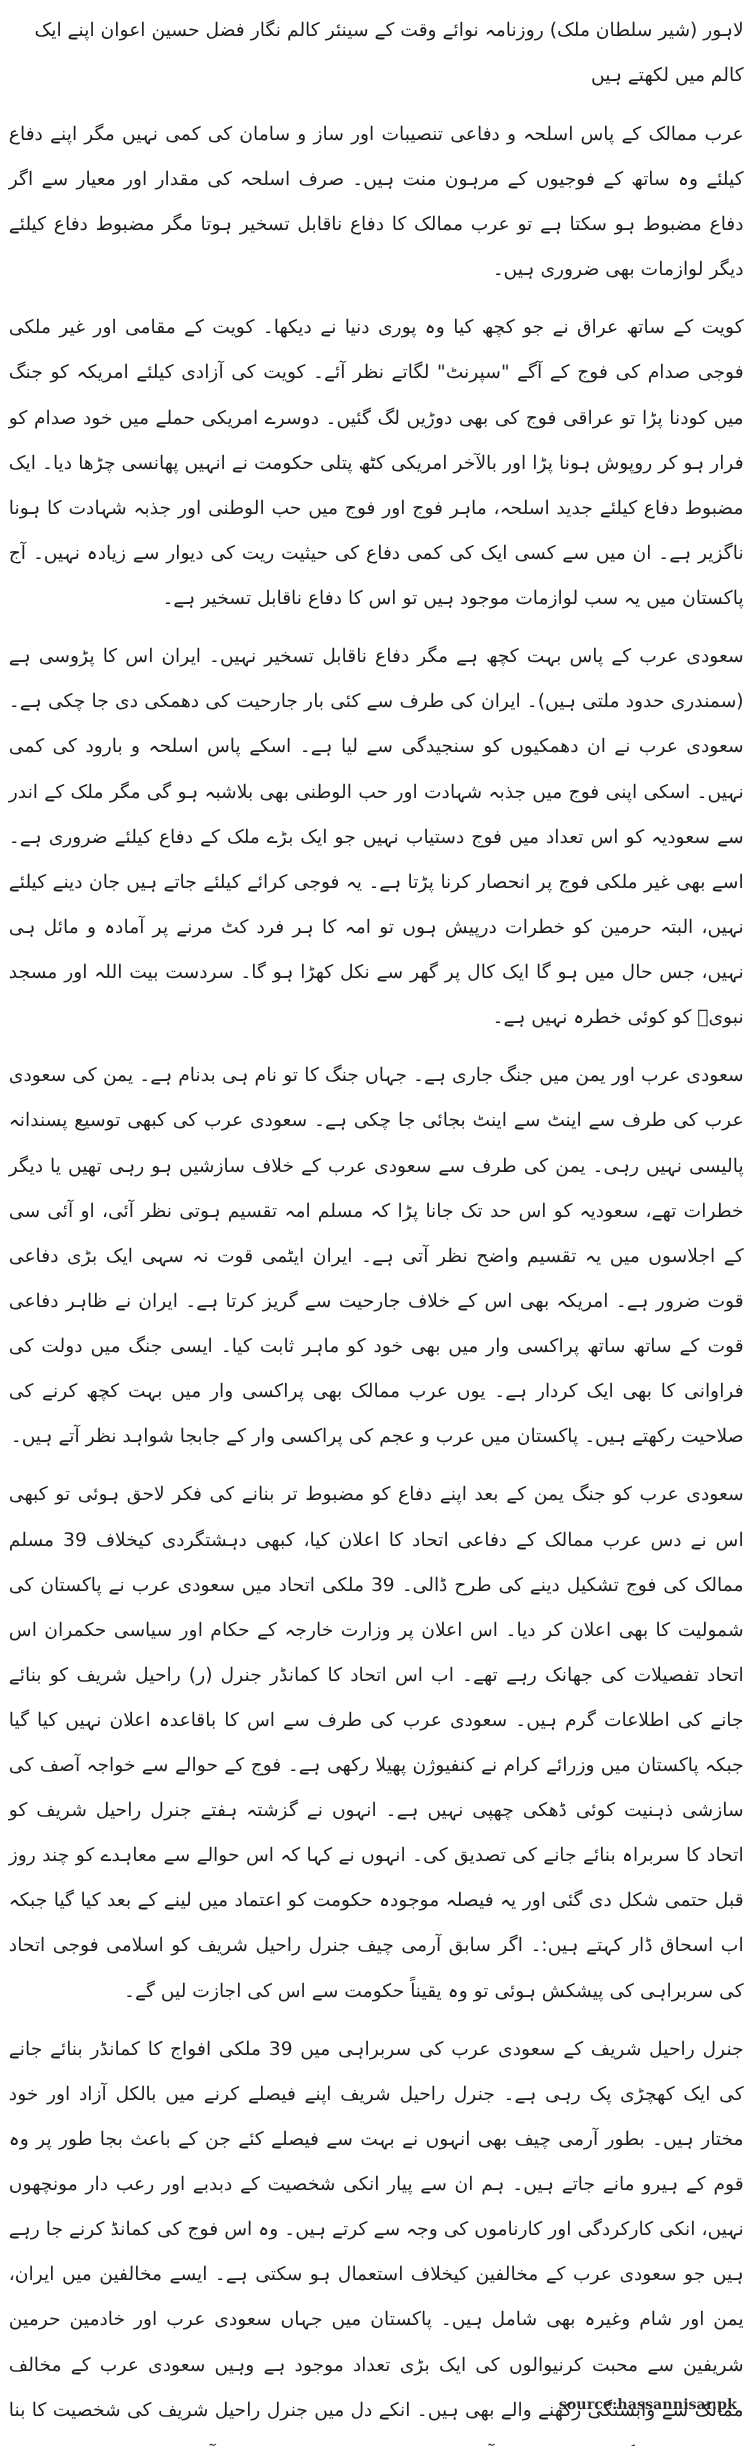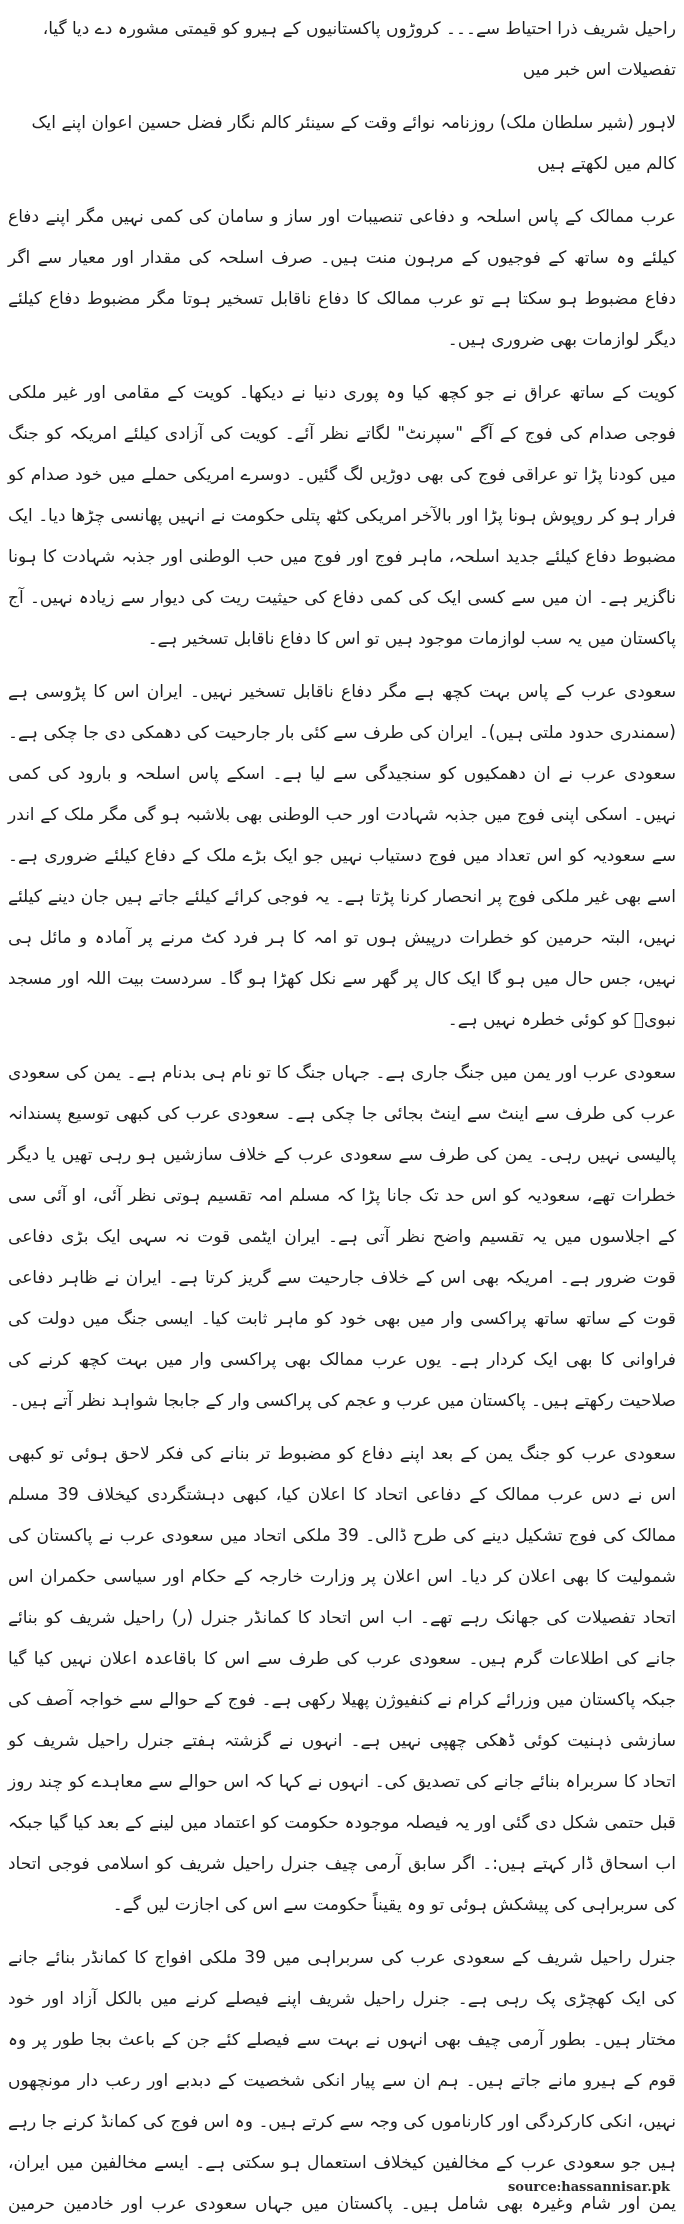--- a/index.html
+++ b/index.html
@@ -48,21 +48,20 @@
     line-height: 18px;
     color: #2b2b2b;
     text-align: center;
   }
 </style>
 </head>
 <body>
 
 <div class="page">
   <div class="article">
-    <p class="headline">راحیل شریف ذرا احتیاط سے۔۔۔ کروڑوں پاکستانیوں کے ہیرو کو قیمتی مشورہ دے دیا گیا، تفصیلات اس خبر میں</p>
     <p class="byline">لاہور (شیر سلطان ملک) روزنامہ نوائے وقت کے سینئر کالم نگار فضل حسین اعوان اپنے ایک کالم میں لکھتے ہیں</p>
     <p class="body-paragraph">عرب ممالک کے پاس اسلحہ و دفاعی تنصیبات اور ساز و سامان کی کمی نہیں مگر اپنے دفاع کیلئے وہ ساتھ کے فوجیوں کے مرہون منت ہیں۔ صرف اسلحہ کی مقدار اور معیار سے اگر دفاع مضبوط ہو سکتا ہے تو عرب ممالک کا دفاع ناقابل تسخیر ہوتا مگر مضبوط دفاع کیلئے دیگر لوازمات بھی ضروری ہیں۔</p>
     <p class="body-paragraph">کویت کے ساتھ عراق نے جو کچھ کیا وہ پوری دنیا نے دیکھا۔ کویت کے مقامی اور غیر ملکی فوجی صدام کی فوج کے آگے "سپرنٹ" لگاتے نظر آئے۔ کویت کی آزادی کیلئے امریکہ کو جنگ میں کودنا پڑا تو عراقی فوج کی بھی دوڑیں لگ گئیں۔ دوسرے امریکی حملے میں خود صدام کو فرار ہو کر روپوش ہونا پڑا اور بالآخر امریکی کٹھ پتلی حکومت نے انہیں پھانسی چڑھا دیا۔ ایک مضبوط دفاع کیلئے جدید اسلحہ، ماہر فوج اور فوج میں حب الوطنی اور جذبہ شہادت کا ہونا ناگزیر ہے۔ ان میں سے کسی ایک کی کمی دفاع کی حیثیت ریت کی دیوار سے زیادہ نہیں۔ آج پاکستان میں یہ سب لوازمات موجود ہیں تو اس کا دفاع ناقابل تسخیر ہے۔</p>
     <p class="body-paragraph">سعودی عرب کے پاس بہت کچھ ہے مگر دفاع ناقابل تسخیر نہیں۔ ایران اس کا پڑوسی ہے (سمندری حدود ملتی ہیں)۔ ایران کی طرف سے کئی بار جارحیت کی دھمکی دی جا چکی ہے۔ سعودی عرب نے ان دھمکیوں کو سنجیدگی سے لیا ہے۔ اسکے پاس اسلحہ و بارود کی کمی نہیں۔ اسکی اپنی فوج میں جذبہ شہادت اور حب الوطنی بھی بلاشبہ ہو گی مگر ملک کے اندر سے سعودیہ کو اس تعداد میں فوج دستیاب نہیں جو ایک بڑے ملک کے دفاع کیلئے ضروری ہے۔ اسے بھی غیر ملکی فوج پر انحصار کرنا پڑتا ہے۔ یہ فوجی کرائے کیلئے جاتے ہیں جان دینے کیلئے نہیں، البتہ حرمین کو خطرات درپیش ہوں تو امہ کا ہر فرد کٹ مرنے پر آمادہ و مائل ہی نہیں، جس حال میں ہو گا ایک کال پر گھر سے نکل کھڑا ہو گا۔ سردست بیت اللہ اور مسجد نبویؐ کو کوئی خطرہ نہیں ہے۔</p>
     <p class="body-paragraph">سعودی عرب اور یمن میں جنگ جاری ہے۔ جہاں جنگ کا تو نام ہی بدنام ہے۔ یمن کی سعودی عرب کی طرف سے اینٹ سے اینٹ بجائی جا چکی ہے۔ سعودی عرب کی کبھی توسیع پسندانہ پالیسی نہیں رہی۔ یمن کی طرف سے سعودی عرب کے خلاف سازشیں ہو رہی تھیں یا دیگر خطرات تھے، سعودیہ کو اس حد تک جانا پڑا کہ مسلم امہ تقسیم ہوتی نظر آئی، او آئی سی کے اجلاسوں میں یہ تقسیم واضح نظر آتی ہے۔ ایران ایٹمی قوت نہ سہی ایک بڑی دفاعی قوت ضرور ہے۔ امریکہ بھی اس کے خلاف جارحیت سے گریز کرتا ہے۔ ایران نے ظاہر دفاعی قوت کے ساتھ ساتھ پراکسی وار میں بھی خود کو ماہر ثابت کیا۔ ایسی جنگ میں دولت کی فراوانی کا بھی ایک کردار ہے۔ یوں عرب ممالک بھی پراکسی وار میں بہت کچھ کرنے کی صلاحیت رکھتے ہیں۔ پاکستان میں عرب و عجم کی پراکسی وار کے جابجا شواہد نظر آتے ہیں۔</p>
     <p class="body-paragraph">سعودی عرب کو جنگ یمن کے بعد اپنے دفاع کو مضبوط تر بنانے کی فکر لاحق ہوئی تو کبھی اس نے دس عرب ممالک کے دفاعی اتحاد کا اعلان کیا، کبھی دہشتگردی کیخلاف 39 مسلم ممالک کی فوج تشکیل دینے کی طرح ڈالی۔ 39 ملکی اتحاد میں سعودی عرب نے پاکستان کی شمولیت کا بھی اعلان کر دیا۔ اس اعلان پر وزارت خارجہ کے حکام اور سیاسی حکمران اس اتحاد تفصیلات کی جھانک رہے تھے۔ اب اس اتحاد کا کمانڈر جنرل (ر) راحیل شریف کو بنائے جانے کی اطلاعات گرم ہیں۔ سعودی عرب کی طرف سے اس کا باقاعدہ اعلان نہیں کیا گیا جبکہ پاکستان میں وزرائے کرام نے کنفیوژن پھیلا رکھی ہے۔ فوج کے حوالے سے خواجہ آصف کی سازشی ذہنیت کوئی ڈھکی چھپی نہیں ہے۔ انہوں نے گزشتہ ہفتے جنرل راحیل شریف کو اتحاد کا سربراہ بنائے جانے کی تصدیق کی۔ انہوں نے کہا کہ اس حوالے سے معاہدے کو چند روز قبل حتمی شکل دی گئی اور یہ فیصلہ موجودہ حکومت کو اعتماد میں لینے کے بعد کیا گیا جبکہ اب اسحاق ڈار کہتے ہیں:۔ اگر سابق آرمی چیف جنرل راحیل شریف کو اسلامی فوجی اتحاد کی سربراہی کی پیشکش ہوئی تو وہ یقیناً حکومت سے اس کی اجازت لیں گے۔</p>
     <p class="body-paragraph">جنرل راحیل شریف کے سعودی عرب کی سربراہی میں 39 ملکی افواج کا کمانڈر بنائے جانے کی ایک کھچڑی پک رہی ہے۔ جنرل راحیل شریف اپنے فیصلے کرنے میں بالکل آزاد اور خود مختار ہیں۔ بطور آرمی چیف بھی انہوں نے بہت سے فیصلے کئے جن کے باعث بجا طور پر وہ قوم کے ہیرو مانے جاتے ہیں۔ ہم ان سے پیار انکی شخصیت کے دبدبے اور رعب دار مونچھوں نہیں، انکی کارکردگی اور کارناموں کی وجہ سے کرتے ہیں۔ وہ اس فوج کی کمانڈ کرنے جا رہے ہیں جو سعودی عرب کے مخالفین کیخلاف استعمال ہو سکتی ہے۔ ایسے مخالفین میں ایران، یمن اور شام وغیرہ بھی شامل ہیں۔ پاکستان میں جہاں سعودی عرب اور خادمین حرمین شریفین سے محبت کرنیوالوں کی ایک بڑی تعداد موجود ہے وہیں سعودی عرب کے مخالف ممالک سے وابستگی رکھنے والے بھی ہیں۔ انکے دل میں جنرل راحیل شریف کی شخصیت کا بنا مندر ٹوٹ جائیگا۔ سعودی عرب آزادی فلسطین کیلئے فوج بنائے یا او آئی سی کے زیر سایہ اسی مقصد کیلئے فوج بنا کر جنرل راحیل شریف کو کمانڈر مقرر کر دے تو پاکستانیوں کیلئے اس سے زیادہ فخر کا مقام نہیں ہو سکتا۔</p>
 
   </div>
 

